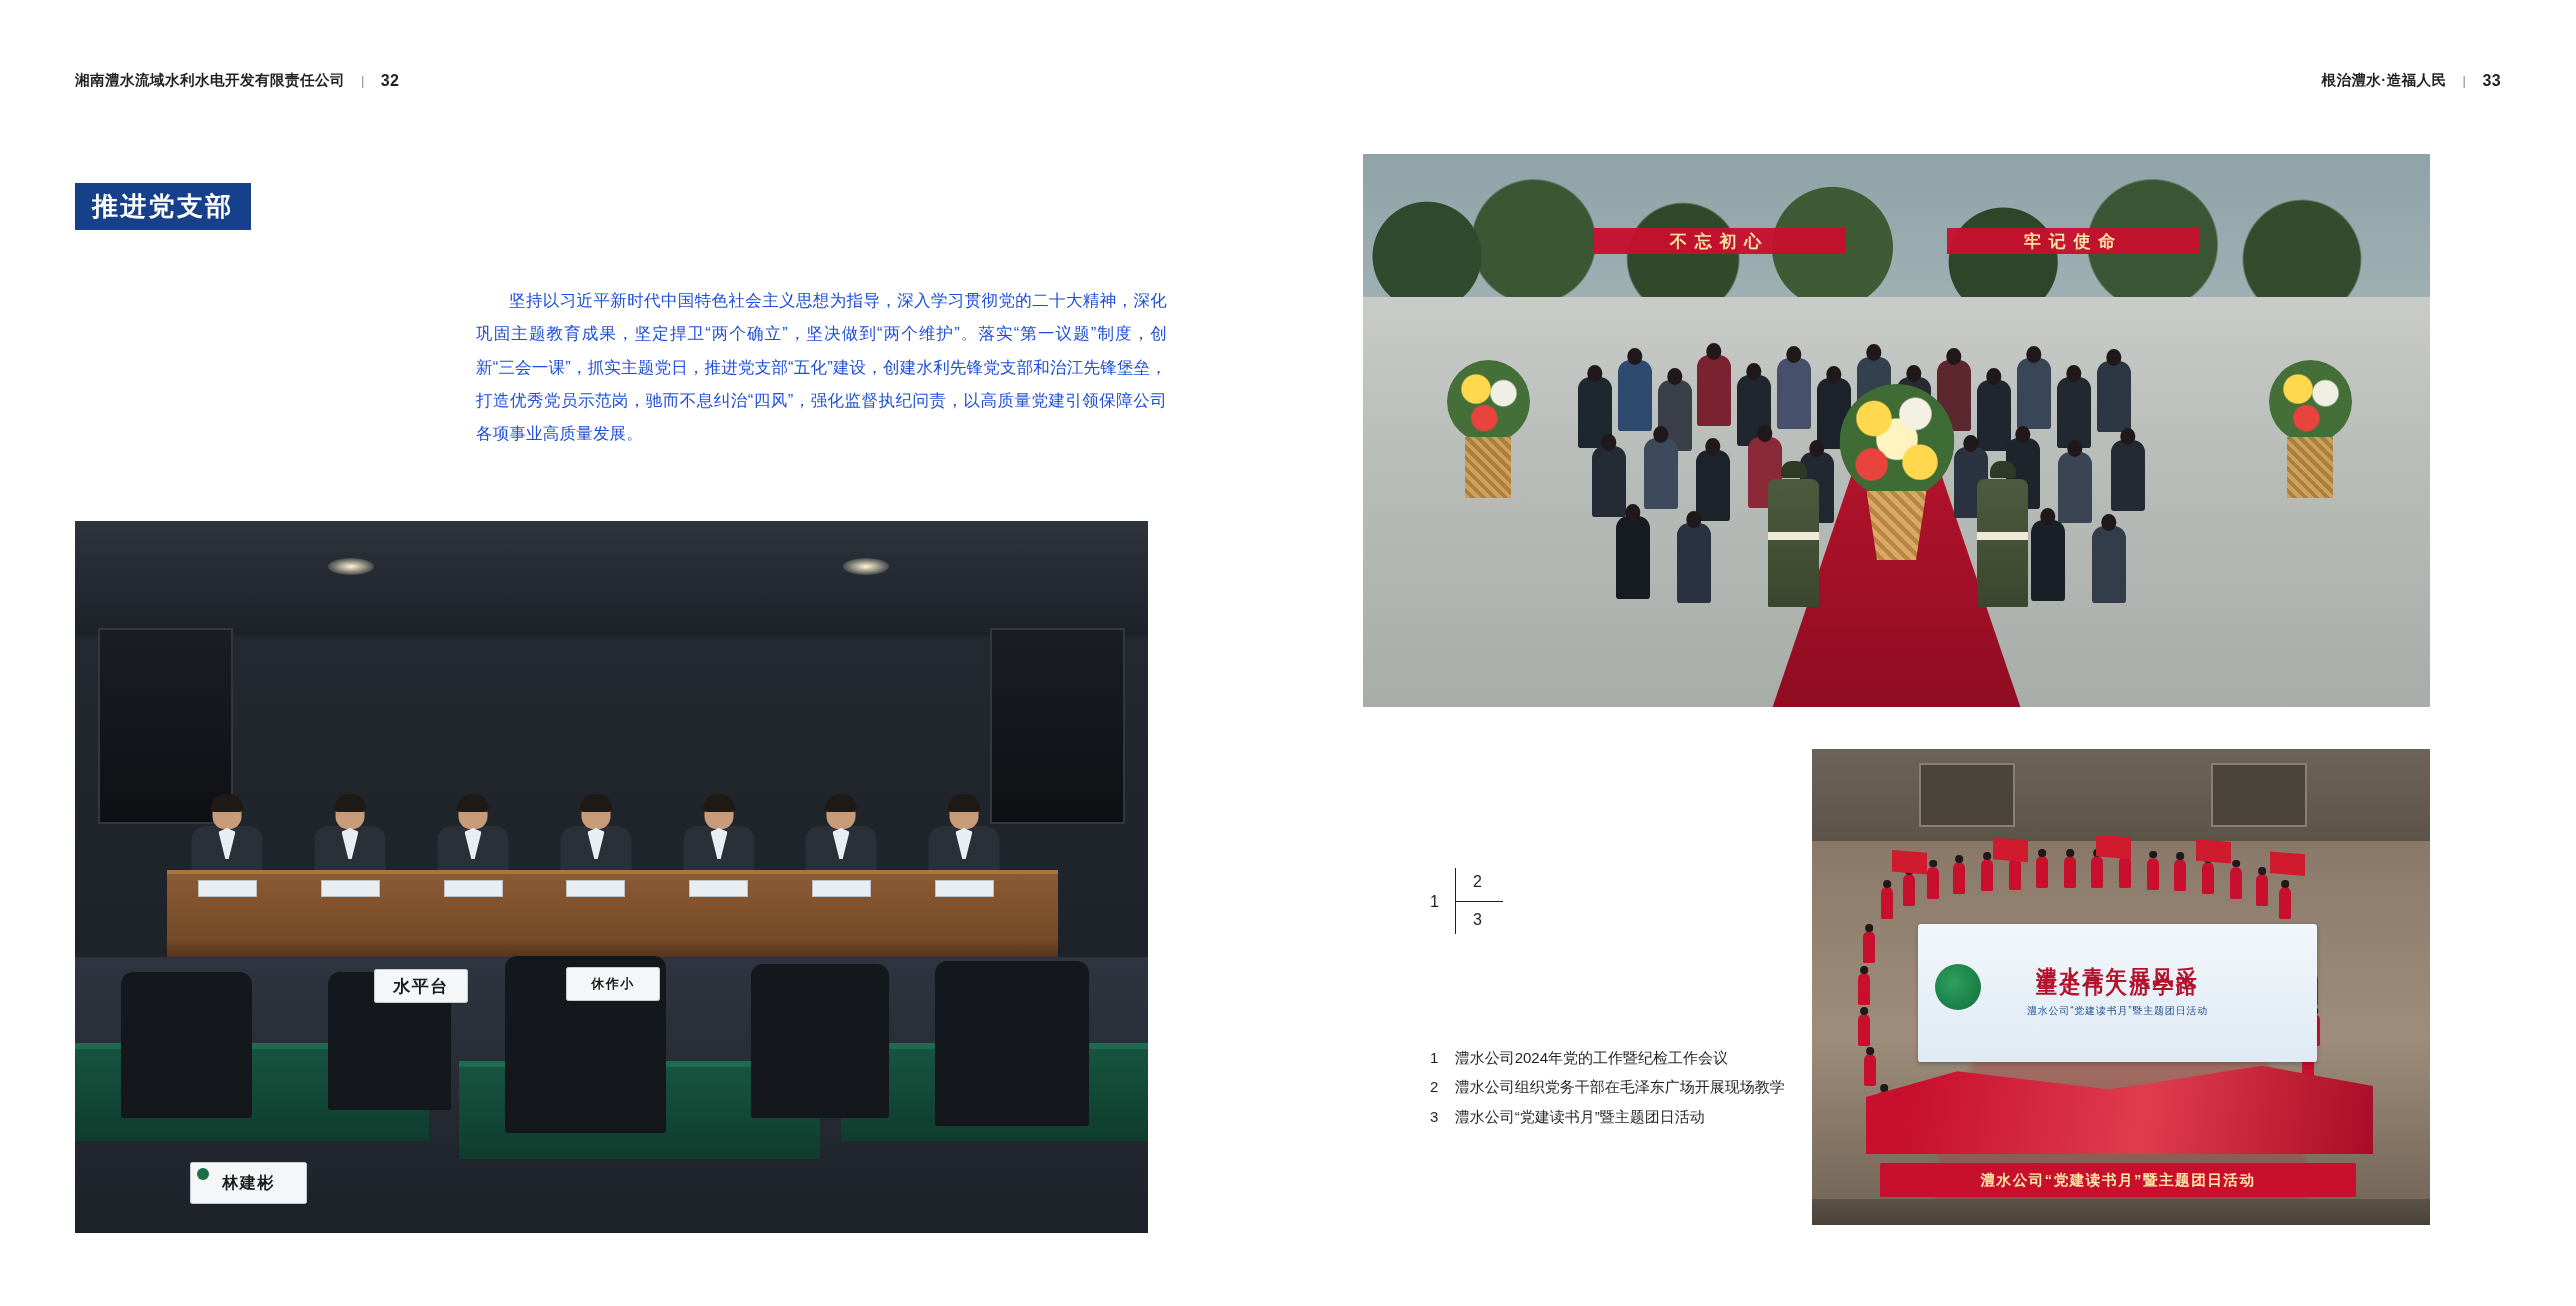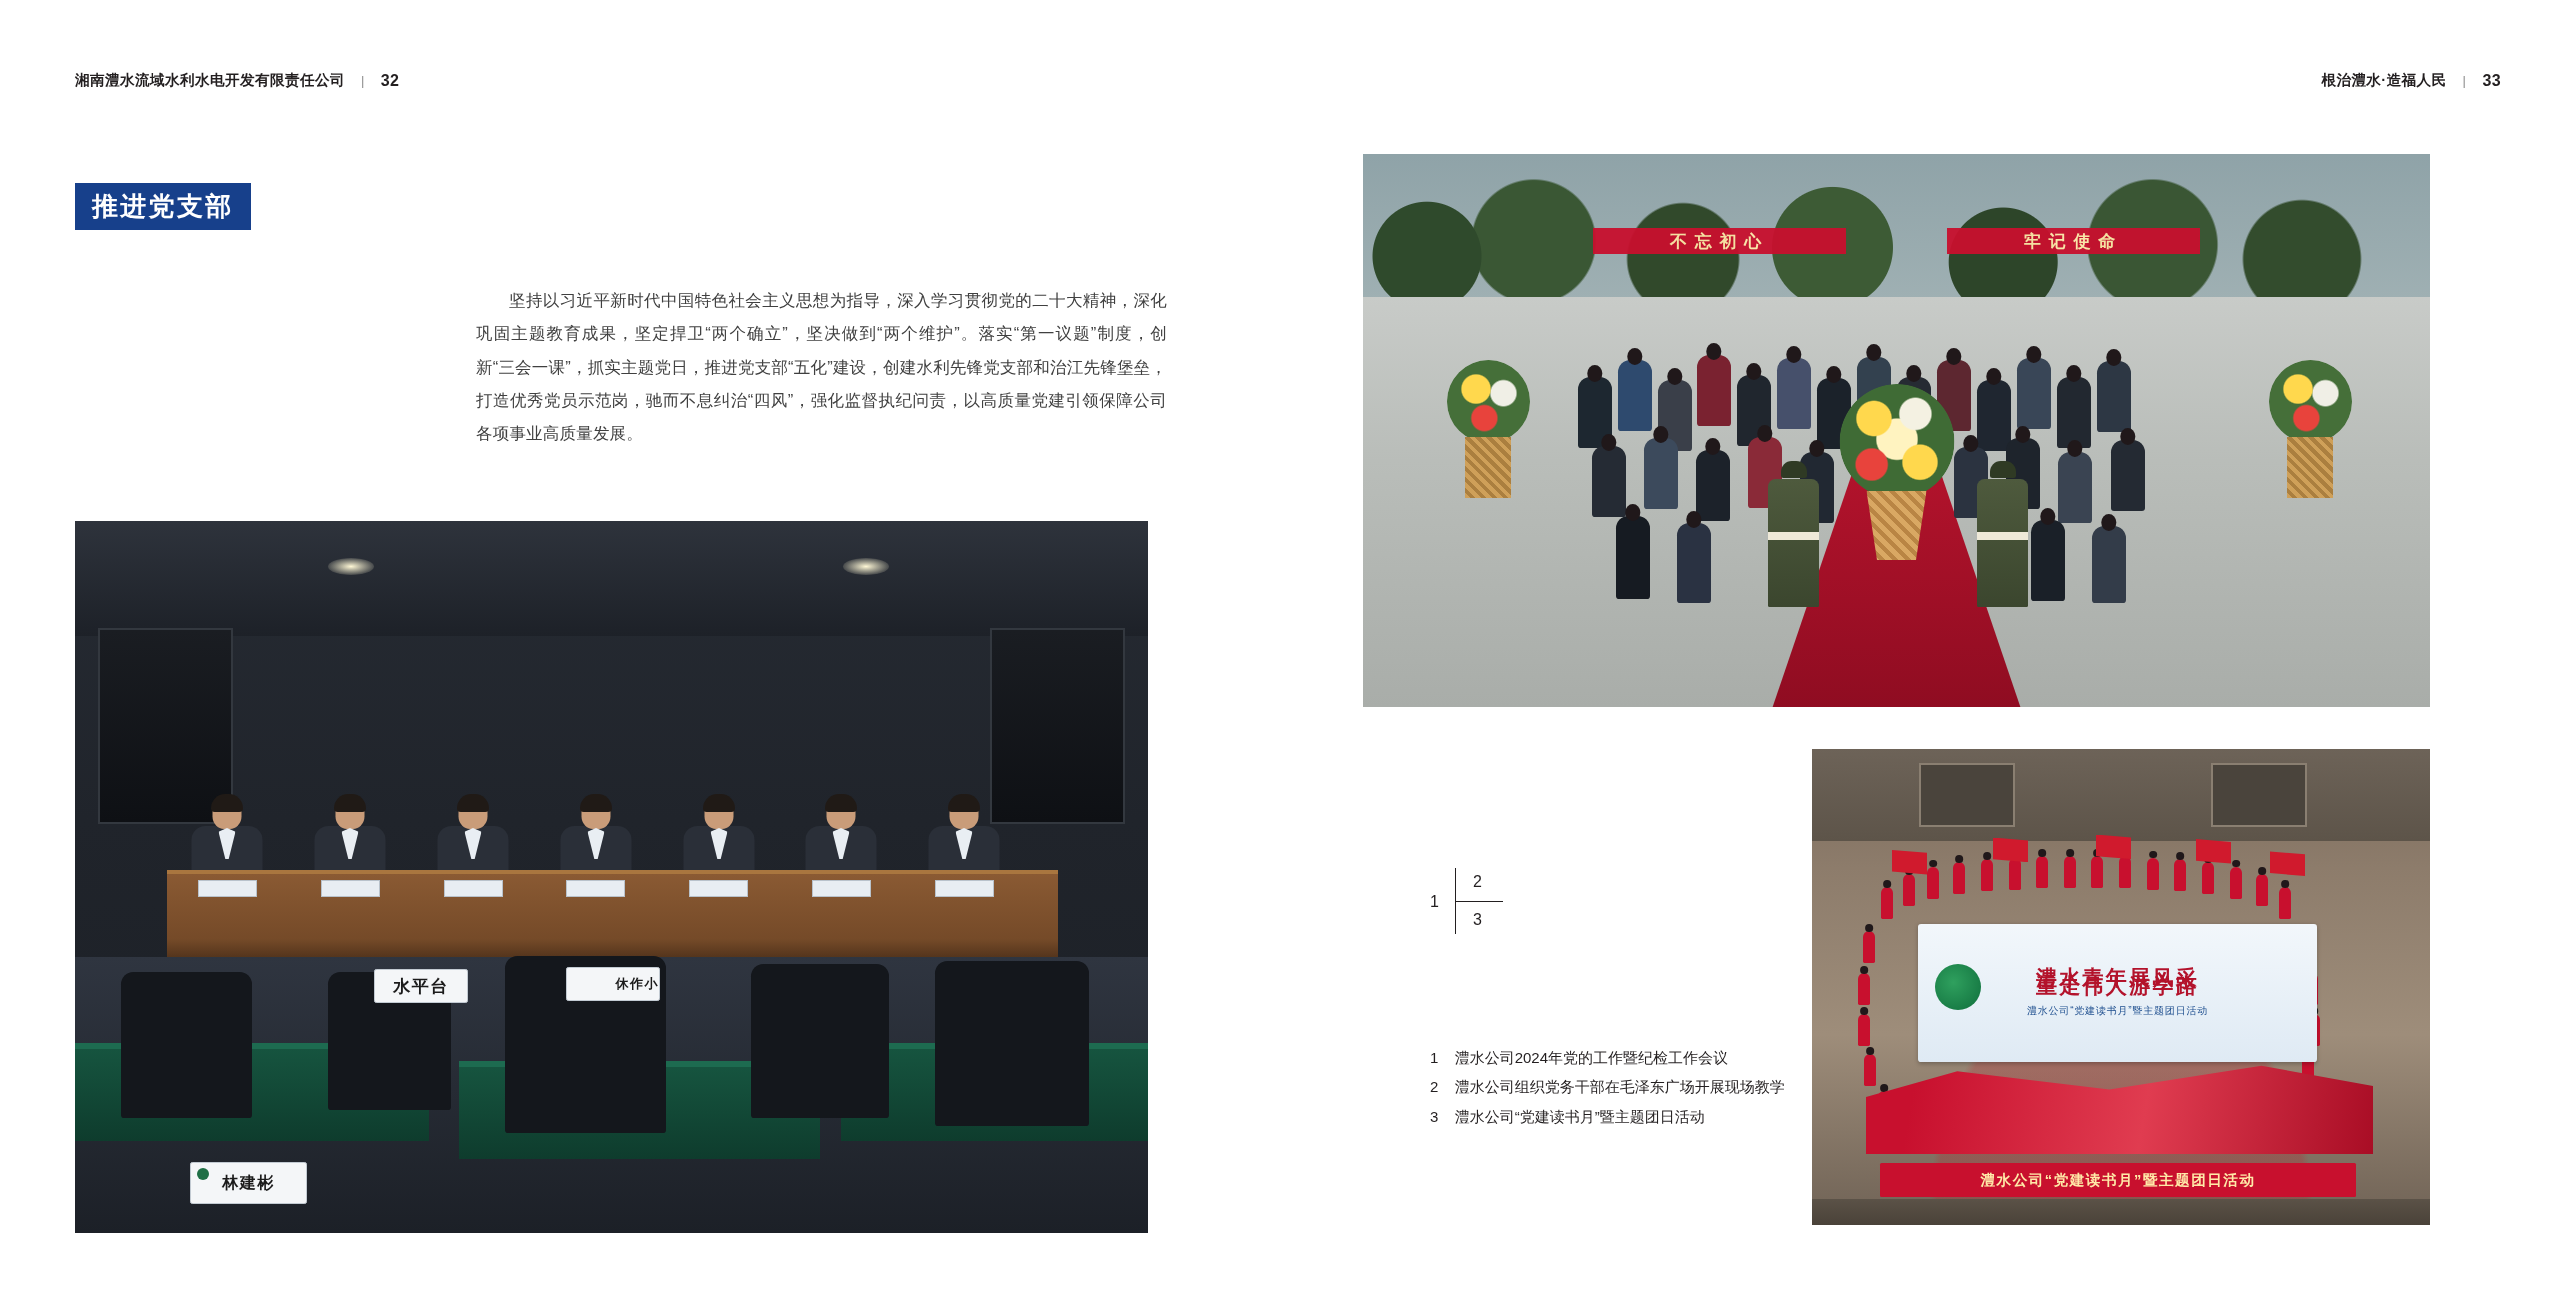--- a/index.html
+++ b/index.html
@@ -74,21 +74,21 @@
   .body-copy {
     position: absolute;
     left: 476px;
     top: 284px;
     width: 691px;
     font-size: 16.5px;
     line-height: 2.02;
     text-align: justify;
     text-justify: inter-ideograph;
     text-indent: 2em;
-    color: #404040;
+    color: #1d4ed8;
     letter-spacing: 0.2px;
   }
 
   
   .photo {
     position: absolute;
     overflow: hidden;
     background: #cfcfcf;
   }
   .photo .ph-inner {
@@ -590,21 +590,21 @@
           <div class="aud-back" style="left:860px;bottom:107px; width:154px; height:165px;"></div>
         </div>
 
         <div class="badge-card" style="left:115px; bottom:29px;">
           <span class="dot"></span>
           <span>林建彬</span>
         </div>
         <div class="badge-card" style="left:299px; bottom:230px; width:92px; height:32px; font-size:17px;">
           <span>水平台</span>
         </div>
-        <div class="badge-card" style="left:491px; bottom:232px; width:92px; height:32px; font-size:13px;justify-content:flex-end;">
+        <div class="badge-card" style="left:491px; bottom:232px; width:92px; height:32px; font-size:13px;">
           <span>休作小</span>
         </div>
       </div>
     </div>
   </div>
 
   <div class="page page-right">
 
     <div class="runhead runhead-right">
       <span>根治澧水·造福人民</span>

